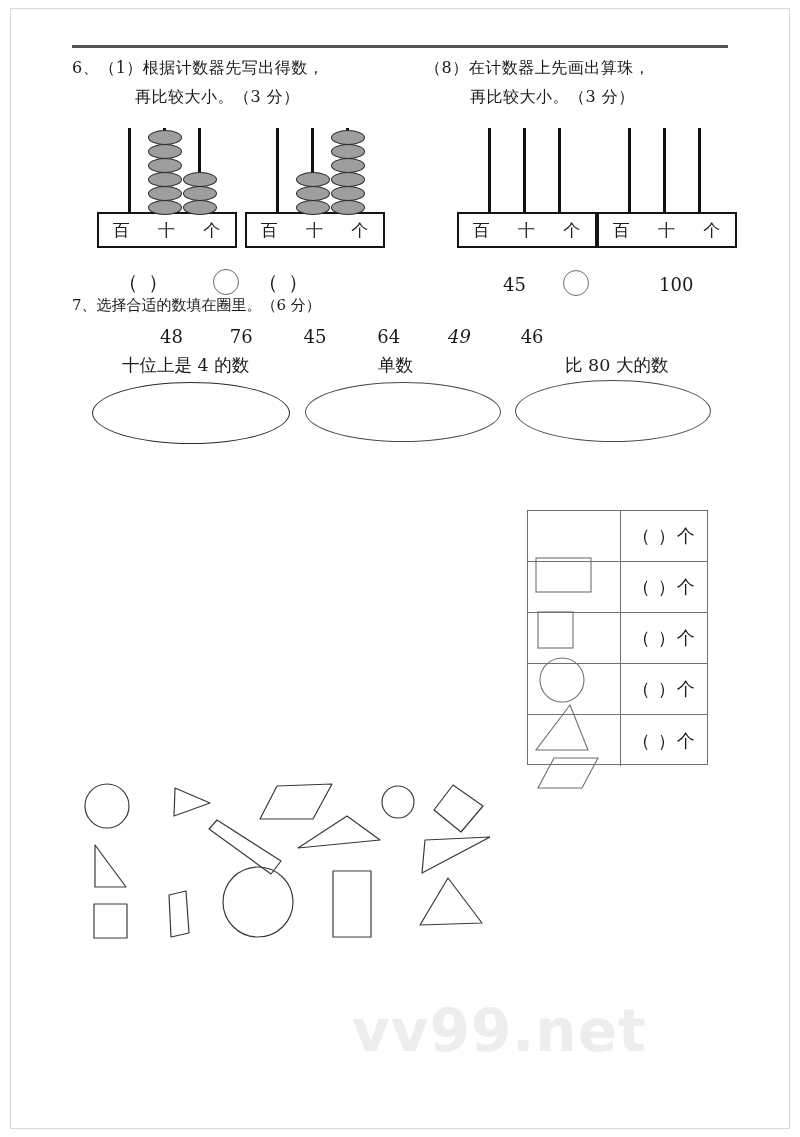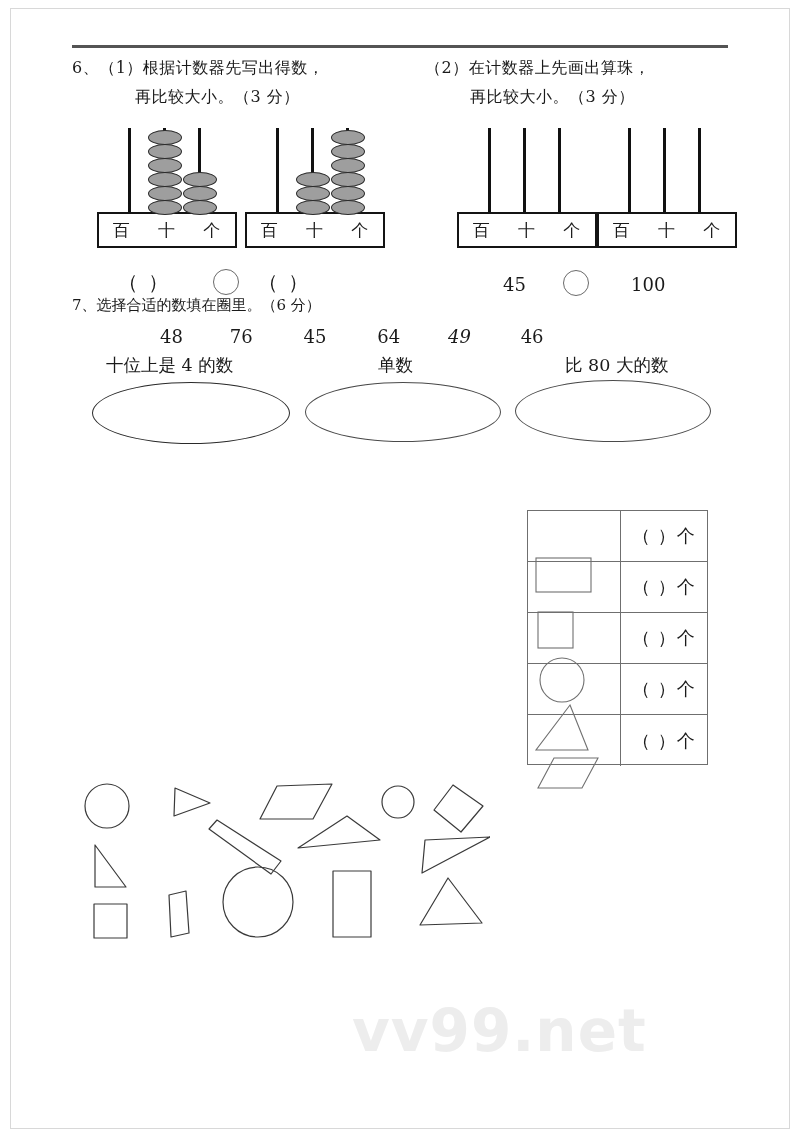--- a/index.html
+++ b/index.html
@@ -94,21 +94,21 @@
     border-radius: 50%;
     box-sizing: border-box;
   }
   .num-label { font-size: 18px; }
 
   
   #q7-title { left: 72px; top: 296px; font-size: 15px; }
   #q7-nums  { left: 160px; top: 326px; font-size: 18px; }
   #q7-nums span { display: inline-block; }
   .q7-cat { font-size: 17.5px; }
-  #q7-cat-1 { left: 106px; top: 353px; }
+  #q7-cat-1 { left: 122px; top: 353px; }
   #q7-cat-2 { left: 378px; top: 353px; }
   #q7-cat-3 { left: 565px; top: 353px; }
   .q7-ellipse {
     position: absolute;
     border: 1.3px solid #4a4a4a;
     border-radius: 50%;
     box-sizing: border-box;
   }
   #q7-e1 { left: 92px;  top: 382px; width: 198px; height: 62px; border-color: #2a2a2a; border-width: 1.8px; }
   #q7-e2 { left: 305px; top: 382px; width: 196px; height: 60px; }
@@ -178,21 +178,21 @@
 
   <div class="page-edge edge-left"></div>
   <div class="page-edge edge-right"></div>
   <div class="page-edge edge-top"></div>
   <div class="page-edge edge-bottom"></div>
 
   <div id="top-rule"></div>
 
   <div class="abs cn q6-line" id="q6-l1">6、（1）根据计数器先写出得数，</div>
   <div class="abs cn q6-line" id="q6-l2">再比较大小。（3 分）</div>
-  <div class="abs cn q6-line" id="q6-r1">（2）在计数器上先画出算珠，</div>
+  <div class="abs cn q6-line" id="q6-r1">（8）在计数器上先画出算珠，</div>
   <div class="abs cn q6-line" id="q6-r2">再比较大小。（3 分）</div>
 
   <div class="abacus" id="abacus-1" style="left:105px; top:128px; width:125px; height:120px;">
     <div class="rod" style="left:23px; top:0;  height:86px;"></div>
     <div class="rod" style="left:58px; top:0;  height:86px;"></div>
     <div class="rod" style="left:93px; top:0;  height:86px;"></div>
     <div class="abacus-box cn" style="left:-8px; top:84px; width:140px; height:36px;">
       <span>百</span>
       <span>十</span>
       <span>个</span>
@@ -253,21 +253,21 @@
     <div class="rod" style="left:93px; top:0; height:86px;"></div>
     <div class="abacus-box cn" style="left:-8px; top:84px; width:140px; height:36px;">
       <span>百</span>
       <span>十</span>
       <span>个</span>
     </div>
   </div>
 
   <div class="abs num-label" style="left:503px; top:274px;">45</div>
   <div class="cmp-circle" style="left:563px; top:270px;"></div>
-  <div class="abs num-label" style="left:631px; top:274px;">100</div>
+  <div class="abs num-label" style="left:659px; top:274px;">100</div>
 
   <div class="abs cn" id="q7-title">7、选择合适的数填在圈里。（6 分）</div>
 
   <div class="abs" id="q7-nums">
     <span style="width:64px;">48</span>
     <span style="width:68px;">76</span>
     <span style="width:68px;">45</span>
     <span style="width:65px;">64</span>
     <span style="width:67px;font-style:italic;">49</span>
     <span>46</span>

